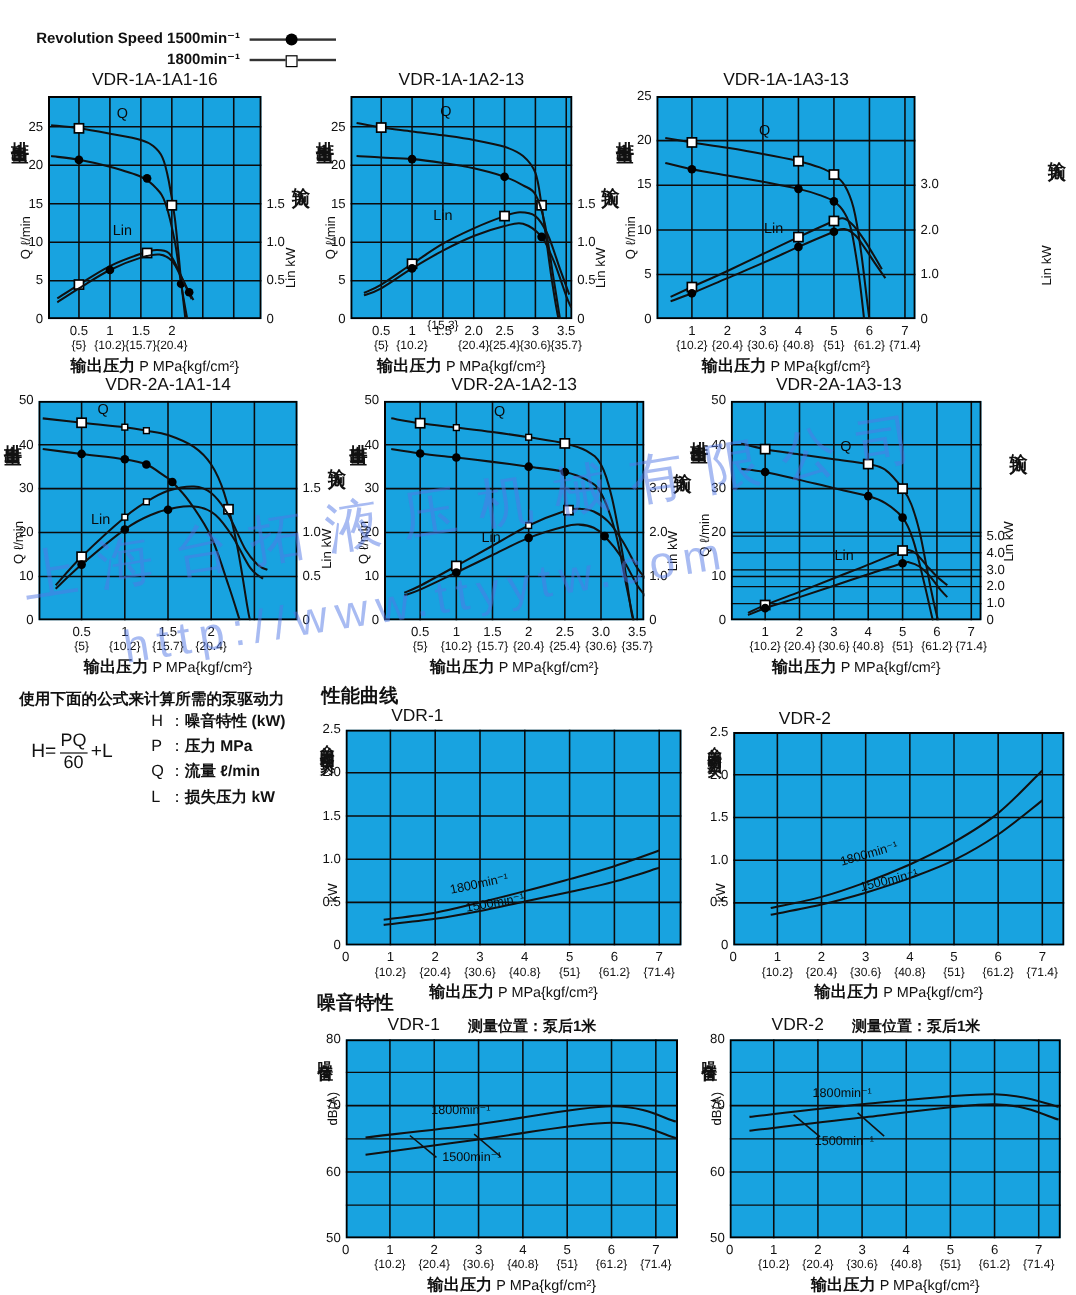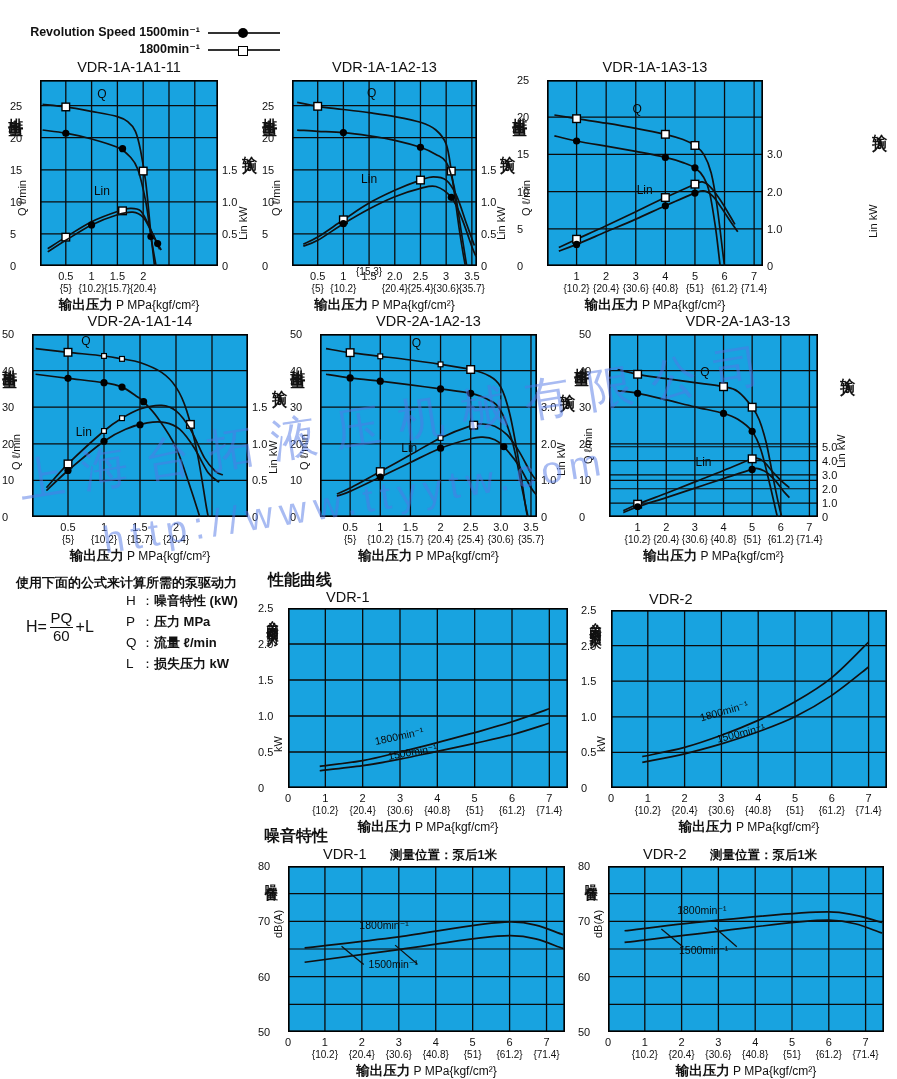--- a/index.html
+++ b/index.html
@@ -11,21 +11,21 @@
   .leg-label{position:absolute;width:200px;text-align:right;font-size:12.5px;font-weight:bold;white-space:nowrap;}
   .leg-line{position:absolute;width:72px;border-top:2px solid #333;}
   .leg-mk{position:absolute;left:30px;top:-6px;}
   .mk-circle{display:block;width:10px;height:10px;background:#000;border-radius:50%;}
   .mk-square{display:block;width:8px;height:8px;background:#fff;border:1.6px solid #000;}
   .ctitle{position:absolute;font-size:14.5px;white-space:nowrap;}
   .ctitle.ctr{text-align:center;width:170px;}
   .ctitle-extra{position:absolute;font-size:12.5px;font-weight:bold;white-space:nowrap;}
   .sec-h{position:absolute;font-size:16px;font-weight:bold;white-space:nowrap;}
   .tick{position:absolute;font-size:11px;white-space:nowrap;}
-  .tick.r{text-align:left;}
+  .tick.r{text-align:right;}
   .tick.c{text-align:center;}
   .kgf{position:absolute;font-size:10px;white-space:nowrap;text-align:center;}
   .xlab{position:absolute;text-align:center;white-space:nowrap;font-size:12px;}
   .xlab b{font-size:13.5px;font-weight:bold;}
   .vcn{position:absolute;writing-mode:vertical-rl;text-orientation:upright;font-weight:bold;
        font-size:15px;letter-spacing:2px;line-height:1.05;white-space:nowrap;}
   .rot{position:absolute;transform:rotate(-90deg);transform-origin:0 0;white-space:nowrap;font-size:11px;}
   svg.plot{position:absolute;}
   .formula{position:absolute;left:16px;top:574px;width:260px;}
   .formula .intro{font-size:13px;font-weight:bold;white-space:nowrap;}
@@ -75,21 +75,21 @@
       <div class="row"><span class="sym">P</span>：<span class="desc">压力 MPa</span></div>
       <div class="row"><span class="sym">Q</span>：<span class="desc">流量 ℓ/min</span></div>
       <div class="row"><span class="sym">L</span>：<span class="desc">损失压力 kW</span></div>
     </div>
   </div>
 
   <div class="sec-h" style="left:268px;top:570px;">性能曲线</div>
   <div class="sec-h" style="left:264px;top:826px;">噪音特性</div>
 
   <div id="charts">
-      <div class="ctitle ctr" style="left: 44px; top: 59px;">VDR-1A-1A1-11</div>
+      <div class="ctitle ctr" style="left: 44px; top: 59px;">VDR-1A-1A1-16</div>
       <svg width="178" height="186" class="plot" style="left:40px;top:80px;">
         <rect x="0" y="0" width="178" height="186" fill="#18A3E0"></rect>
         <line x1="25.797101449275363" y1="0" x2="25.797101449275363" y2="186" stroke="#0b0b0b" stroke-width="1.3"></line>
         <line x1="51.594202898550726" y1="0" x2="51.594202898550726" y2="186" stroke="#0b0b0b" stroke-width="1.3"></line>
         <line x1="77.39130434782608" y1="0" x2="77.39130434782608" y2="186" stroke="#0b0b0b" stroke-width="1.3"></line>
         <line x1="103.18840579710145" y1="0" x2="103.18840579710145" y2="186" stroke="#0b0b0b" stroke-width="1.3"></line>
         <line x1="128.9855072463768" y1="0" x2="128.9855072463768" y2="186" stroke="#0b0b0b" stroke-width="1.3"></line>
         <line x1="154.78260869565216" y1="0" x2="154.78260869565216" y2="186" stroke="#0b0b0b" stroke-width="1.3"></line>
         <line x1="0" y1="153.9310344827586" x2="178" y2="153.9310344827586" stroke="#0b0b0b" stroke-width="1.3"></line>
         <line x1="0" y1="121.86206896551724" x2="178" y2="121.86206896551724" stroke="#0b0b0b" stroke-width="1.3"></line>
@@ -374,21 +374,21 @@
       <div class="kgf" style="left: 445.694px; top: 534px; width: 50px;">{25.4}</div>
       <div class="tick c" style="left: 480.833px; top: 521px; width: 40px;">3.0</div>
       <div class="kgf" style="left: 475.833px; top: 534px; width: 50px;">{30.6}</div>
       <div class="tick c" style="left: 510.972px; top: 521px; width: 40px;">3.5</div>
       <div class="kgf" style="left: 505.972px; top: 534px; width: 50px;">{35.7}</div>
       <div class="xlab" style="left: 318.5px; top: 547px; width: 220px;"><b>输出压力</b> P  MPa{kgf/cm²}</div>
       <div class="vcn" style="left: 290px; top: 358px;">排出量</div>
       <div class="rot" style="left: 298px; top: 470px;">Q ℓ/min</div>
       <div class="vcn" style="left: 560px; top: 382px;">输入</div>
       <div class="rot" style="left: 555px; top: 476px;">Lin kW</div>
-      <div class="ctitle ctr" style="left: 653px; top: 313px;">VDR-2A-1A3-13</div>
+      <div class="ctitle ctr" style="left: 614px; top: 313px;">VDR-2A-1A3-13</div>
       <svg width="209" height="183" class="plot" style="left:609px;top:334px;">
         <rect x="0" y="0" width="209" height="183" fill="#18A3E0"></rect>
         <line x1="28.63013698630137" y1="0" x2="28.63013698630137" y2="183" stroke="#0b0b0b" stroke-width="1.3"></line>
         <line x1="57.26027397260274" y1="0" x2="57.26027397260274" y2="183" stroke="#0b0b0b" stroke-width="1.3"></line>
         <line x1="85.89041095890411" y1="0" x2="85.89041095890411" y2="183" stroke="#0b0b0b" stroke-width="1.3"></line>
         <line x1="114.52054794520548" y1="0" x2="114.52054794520548" y2="183" stroke="#0b0b0b" stroke-width="1.3"></line>
         <line x1="143.15068493150685" y1="0" x2="143.15068493150685" y2="183" stroke="#0b0b0b" stroke-width="1.3"></line>
         <line x1="171.78082191780823" y1="0" x2="171.78082191780823" y2="183" stroke="#0b0b0b" stroke-width="1.3"></line>
         <line x1="200.4109589041096" y1="0" x2="200.4109589041096" y2="183" stroke="#0b0b0b" stroke-width="1.3"></line>
         <line x1="0" y1="146.4" x2="209" y2="146.4" stroke="#0b0b0b" stroke-width="1.3"></line>

